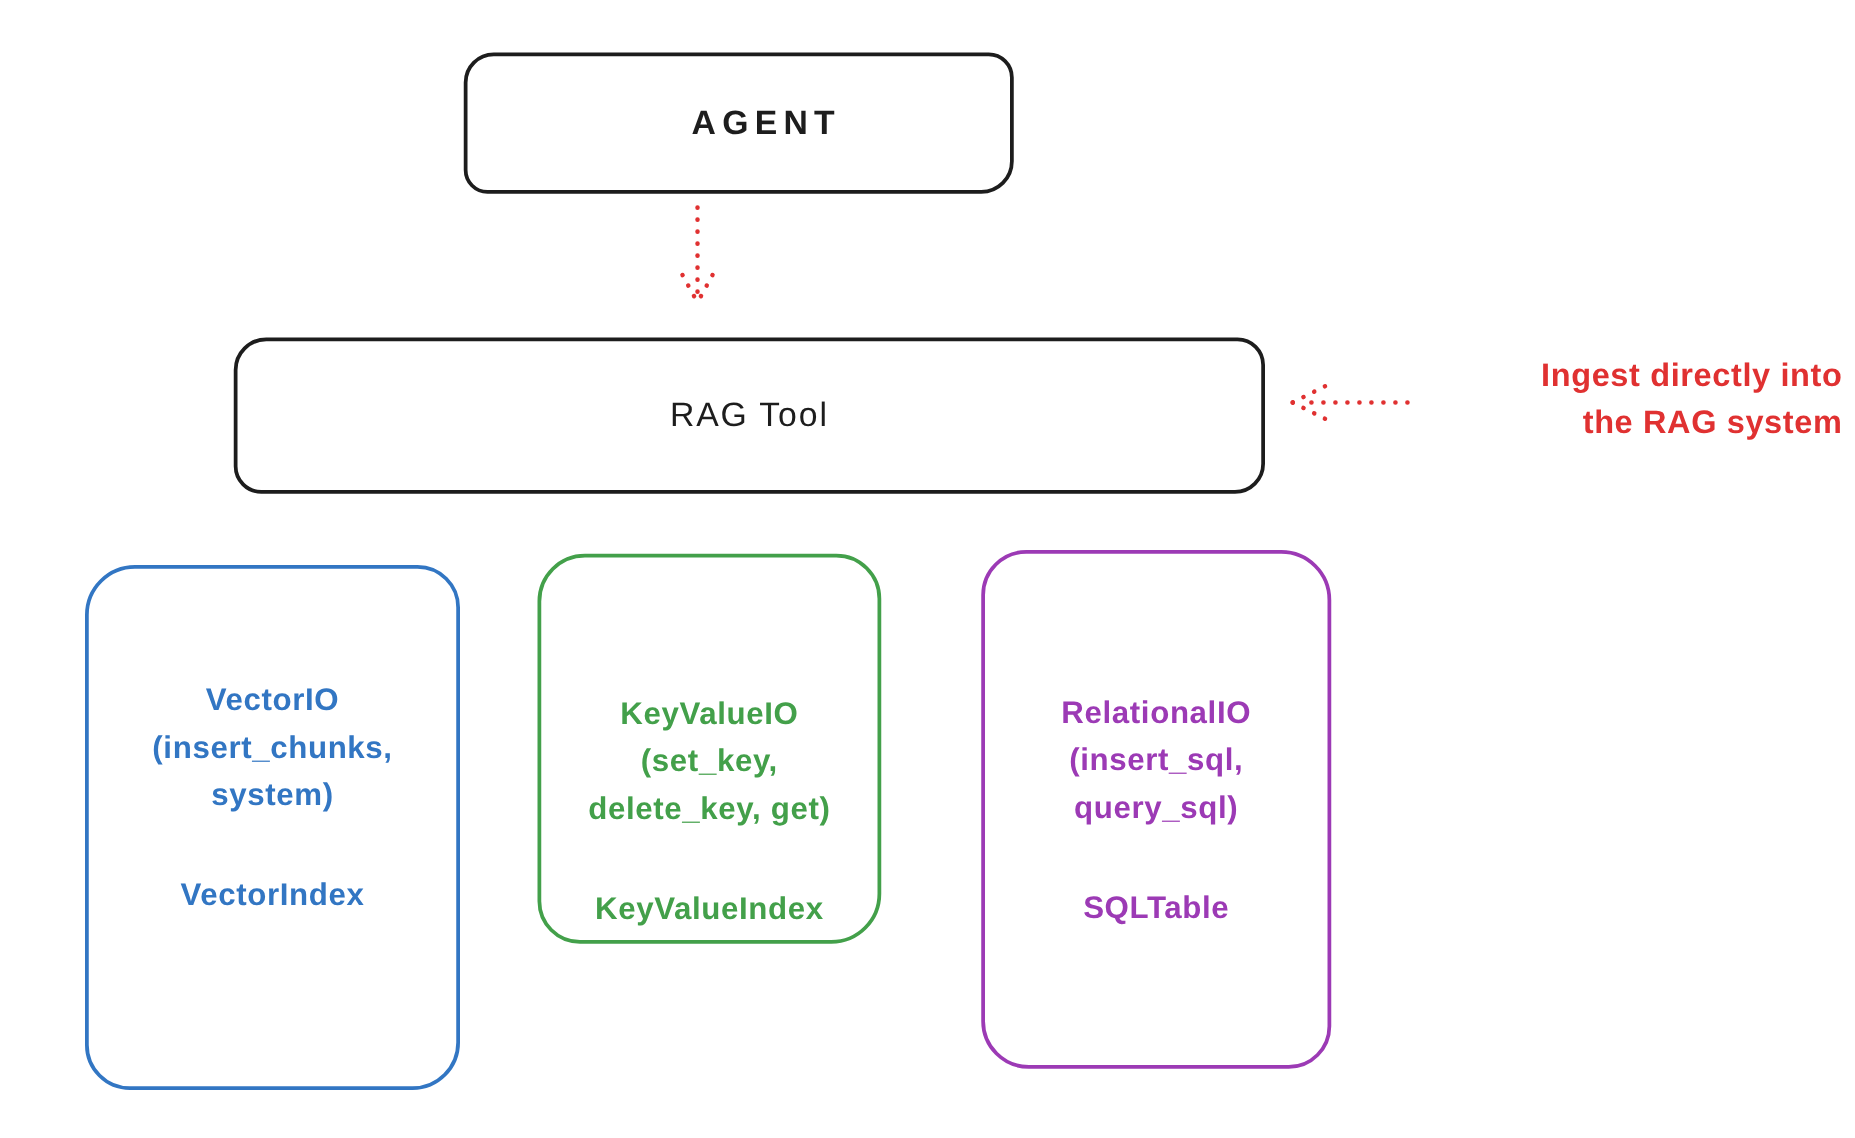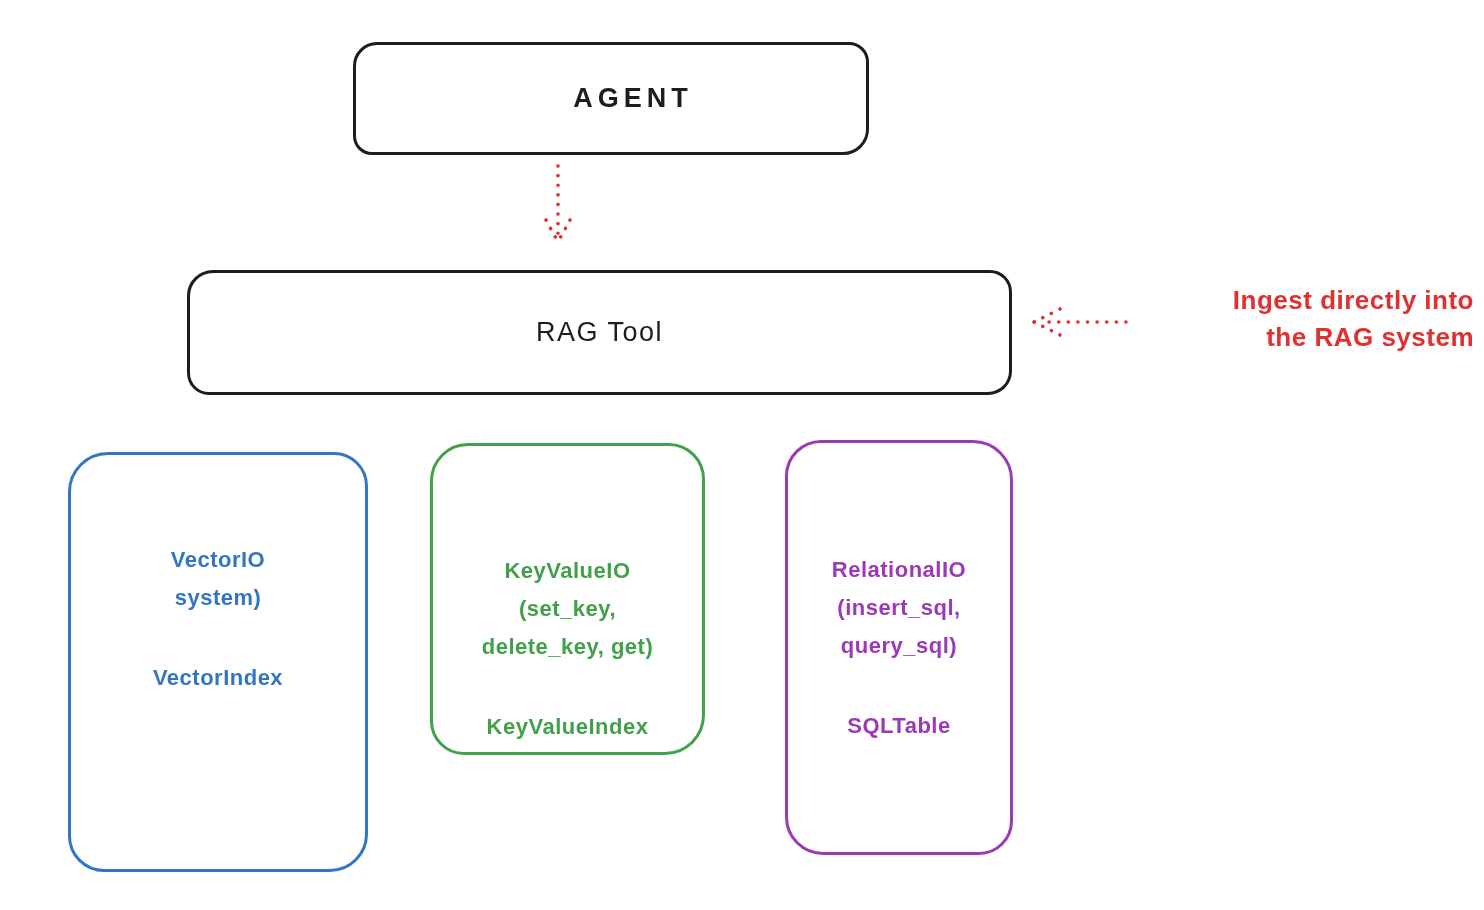--- a/index.html
+++ b/index.html
@@ -15,21 +15,21 @@
 
   .box {
     position: absolute;
     background: #ffffff;
     border: 3px solid var(--black);
     display: flex;
     align-items: center;
     justify-content: center;
   }
   .agent-box {
-    left: 353px; top: 42px; width: 516px; height: 113px;
+    left: 371px; top: 42px; width: 440px; height: 113px;
     border-radius: 24px 20px 26px 19px;
     padding-left: 44px;
   }
   .agent-label {
     font-size: 27px;
     font-weight: 700;
     letter-spacing: 5px;
   }
   .rag-box {
     left: 155px; top: 270px; width: 825px; height: 125px;
@@ -45,41 +45,41 @@
 
   .module {
     position: absolute;
     background: #ffffff;
     border-style: solid;
     border-width: 3px;
     display: flex;
     flex-direction: column;
     align-items: center;
     text-align: center;
-    font-size: 22px;
+    font-size: 25px;
     line-height: 38px;
     font-weight: 600;
     letter-spacing: 0.5px;
   }
   .module .index-name { margin-top: 42px; }
 
   .module-vector {
     left: 68px; top: 452px; width: 300px; height: 420px;
     border-radius: 40px 34px 38px 36px;
     border-color: var(--blue); color: var(--blue);
     padding-top: 86px;
   }
   .module-keyvalue {
     left: 430px; top: 443px; width: 275px; height: 312px;
     border-radius: 38px 36px 40px 34px;
     border-color: var(--green); color: var(--green);
     padding-top: 106px;
   }
   .module-relational {
-    left: 785px; top: 440px; width: 228px; height: 415px;
+    left: 785px; top: 440px; width: 280px; height: 415px;
     border-radius: 36px 40px 34px 38px;
     border-color: var(--purple); color: var(--purple);
     padding-top: 108px;
   }
 
   .arrow-svg { position: absolute; overflow: visible; }
   .arrow-down { left: 540px; top: 162px; }
   .arrow-left { left: 1018px; top: 300px; }
   .arrow-stroke {
     stroke: var(--red);
@@ -125,20 +125,21 @@
     <path class="arrow-stroke" d="M42 35 L16 22"></path>
   </svg>
 
   <div class="annotation">
     <div>Ingest directly into</div>
     <div>the RAG system</div>
   </div>
 
   <div class="module module-vector">
     <div>VectorIO</div>
+    <div>(insert_chunks,</div>
     <div>system)</div>
     <div class="index-name">VectorIndex</div>
   </div>
 
   <div class="module module-keyvalue">
     <div>KeyValueIO</div>
     <div>(set_key,</div>
     <div>delete_key, get)</div>
     <div class="index-name">KeyValueIndex</div>
   </div>

